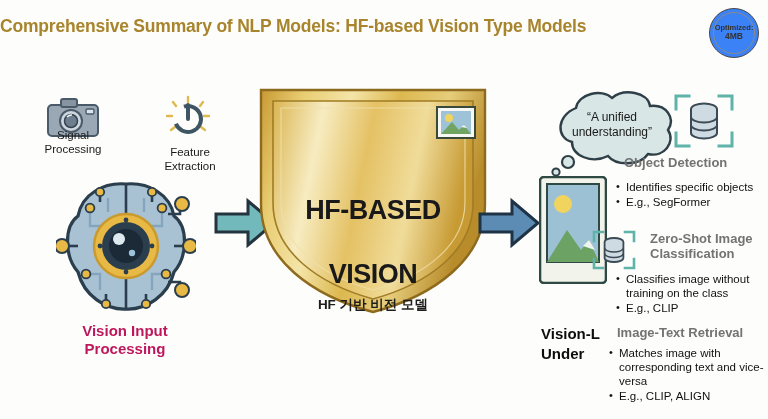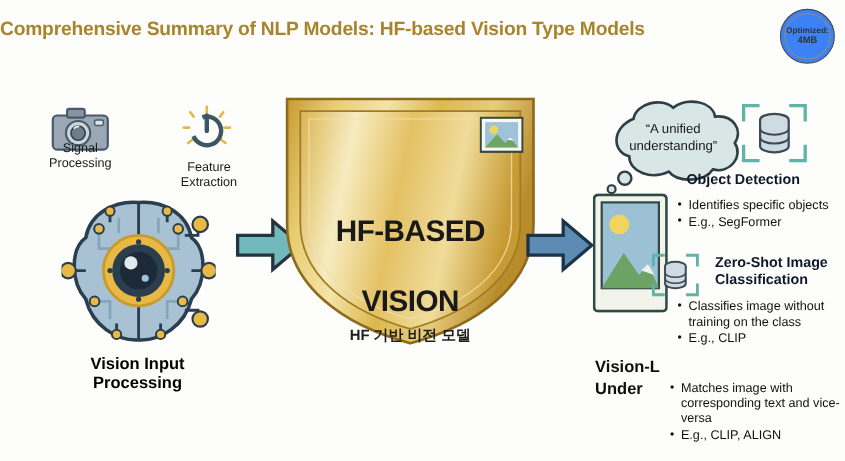--- a/index.html
+++ b/index.html
@@ -69,21 +69,21 @@
   .brain-wrap  { position: absolute; left: 56px; top: 178px; }
 
   .vision-input-label {
     position: absolute;
     left: 40px;
     top: 322px;
     width: 170px;
     text-align: center;
     font-size: 15px;
     font-weight: bold;
-    color: #000000;
+    color: #be185d;
     line-height: 1.2;
   }
 
   
   .arrow-left  { position: absolute; left: 214px; top: 196px; }
   .arrow-right { position: absolute; left: 478px; top: 196px; }
 
   
   .shield-wrap { position: absolute; left: 253px; top: 84px; }
   .shield-text {
@@ -123,21 +123,21 @@
     line-height: 1.22;
   }
   .detect-icon { position: absolute; left: 673px; top: 93px; }
   .card-img    { position: absolute; left: 539px; top: 176px; }
   .zs-icon     { position: absolute; left: 592px; top: 230px; }
 
   .sec-head {
     position: absolute;
     font-size: 13px;
     font-weight: bold;
-    color: #0f172a;
+    color: #737373;
     line-height: 1.15;
   }
   .h-object  { left: 624px; top: 156px; }
   .h-zeroshot{ left: 650px; top: 232px; width: 150px; }
   .h-retr    { left: 617px; top: 326px; }
 
   .vl-under {
     position: absolute;
     left: 541px;
     top: 324px;
@@ -406,19 +406,20 @@
   <ul class="bullets b-zeroshot">
     <li>Classifies image without training on the class</li>
     <li>E.g., CLIP</li>
   </ul>
 
   <div class="vl-under">
     <div>Vision-L</div>
     <div>Under</div>
   </div>
 
+  <div class="sec-head h-retr">Image-Text Retrieval</div>
 
   <ul class="bullets b-retr">
     <li>Matches image with corresponding text and vice-versa</li>
     <li>E.g., CLIP, ALIGN</li>
   </ul>
 
 </div>
 
 </body></html>

